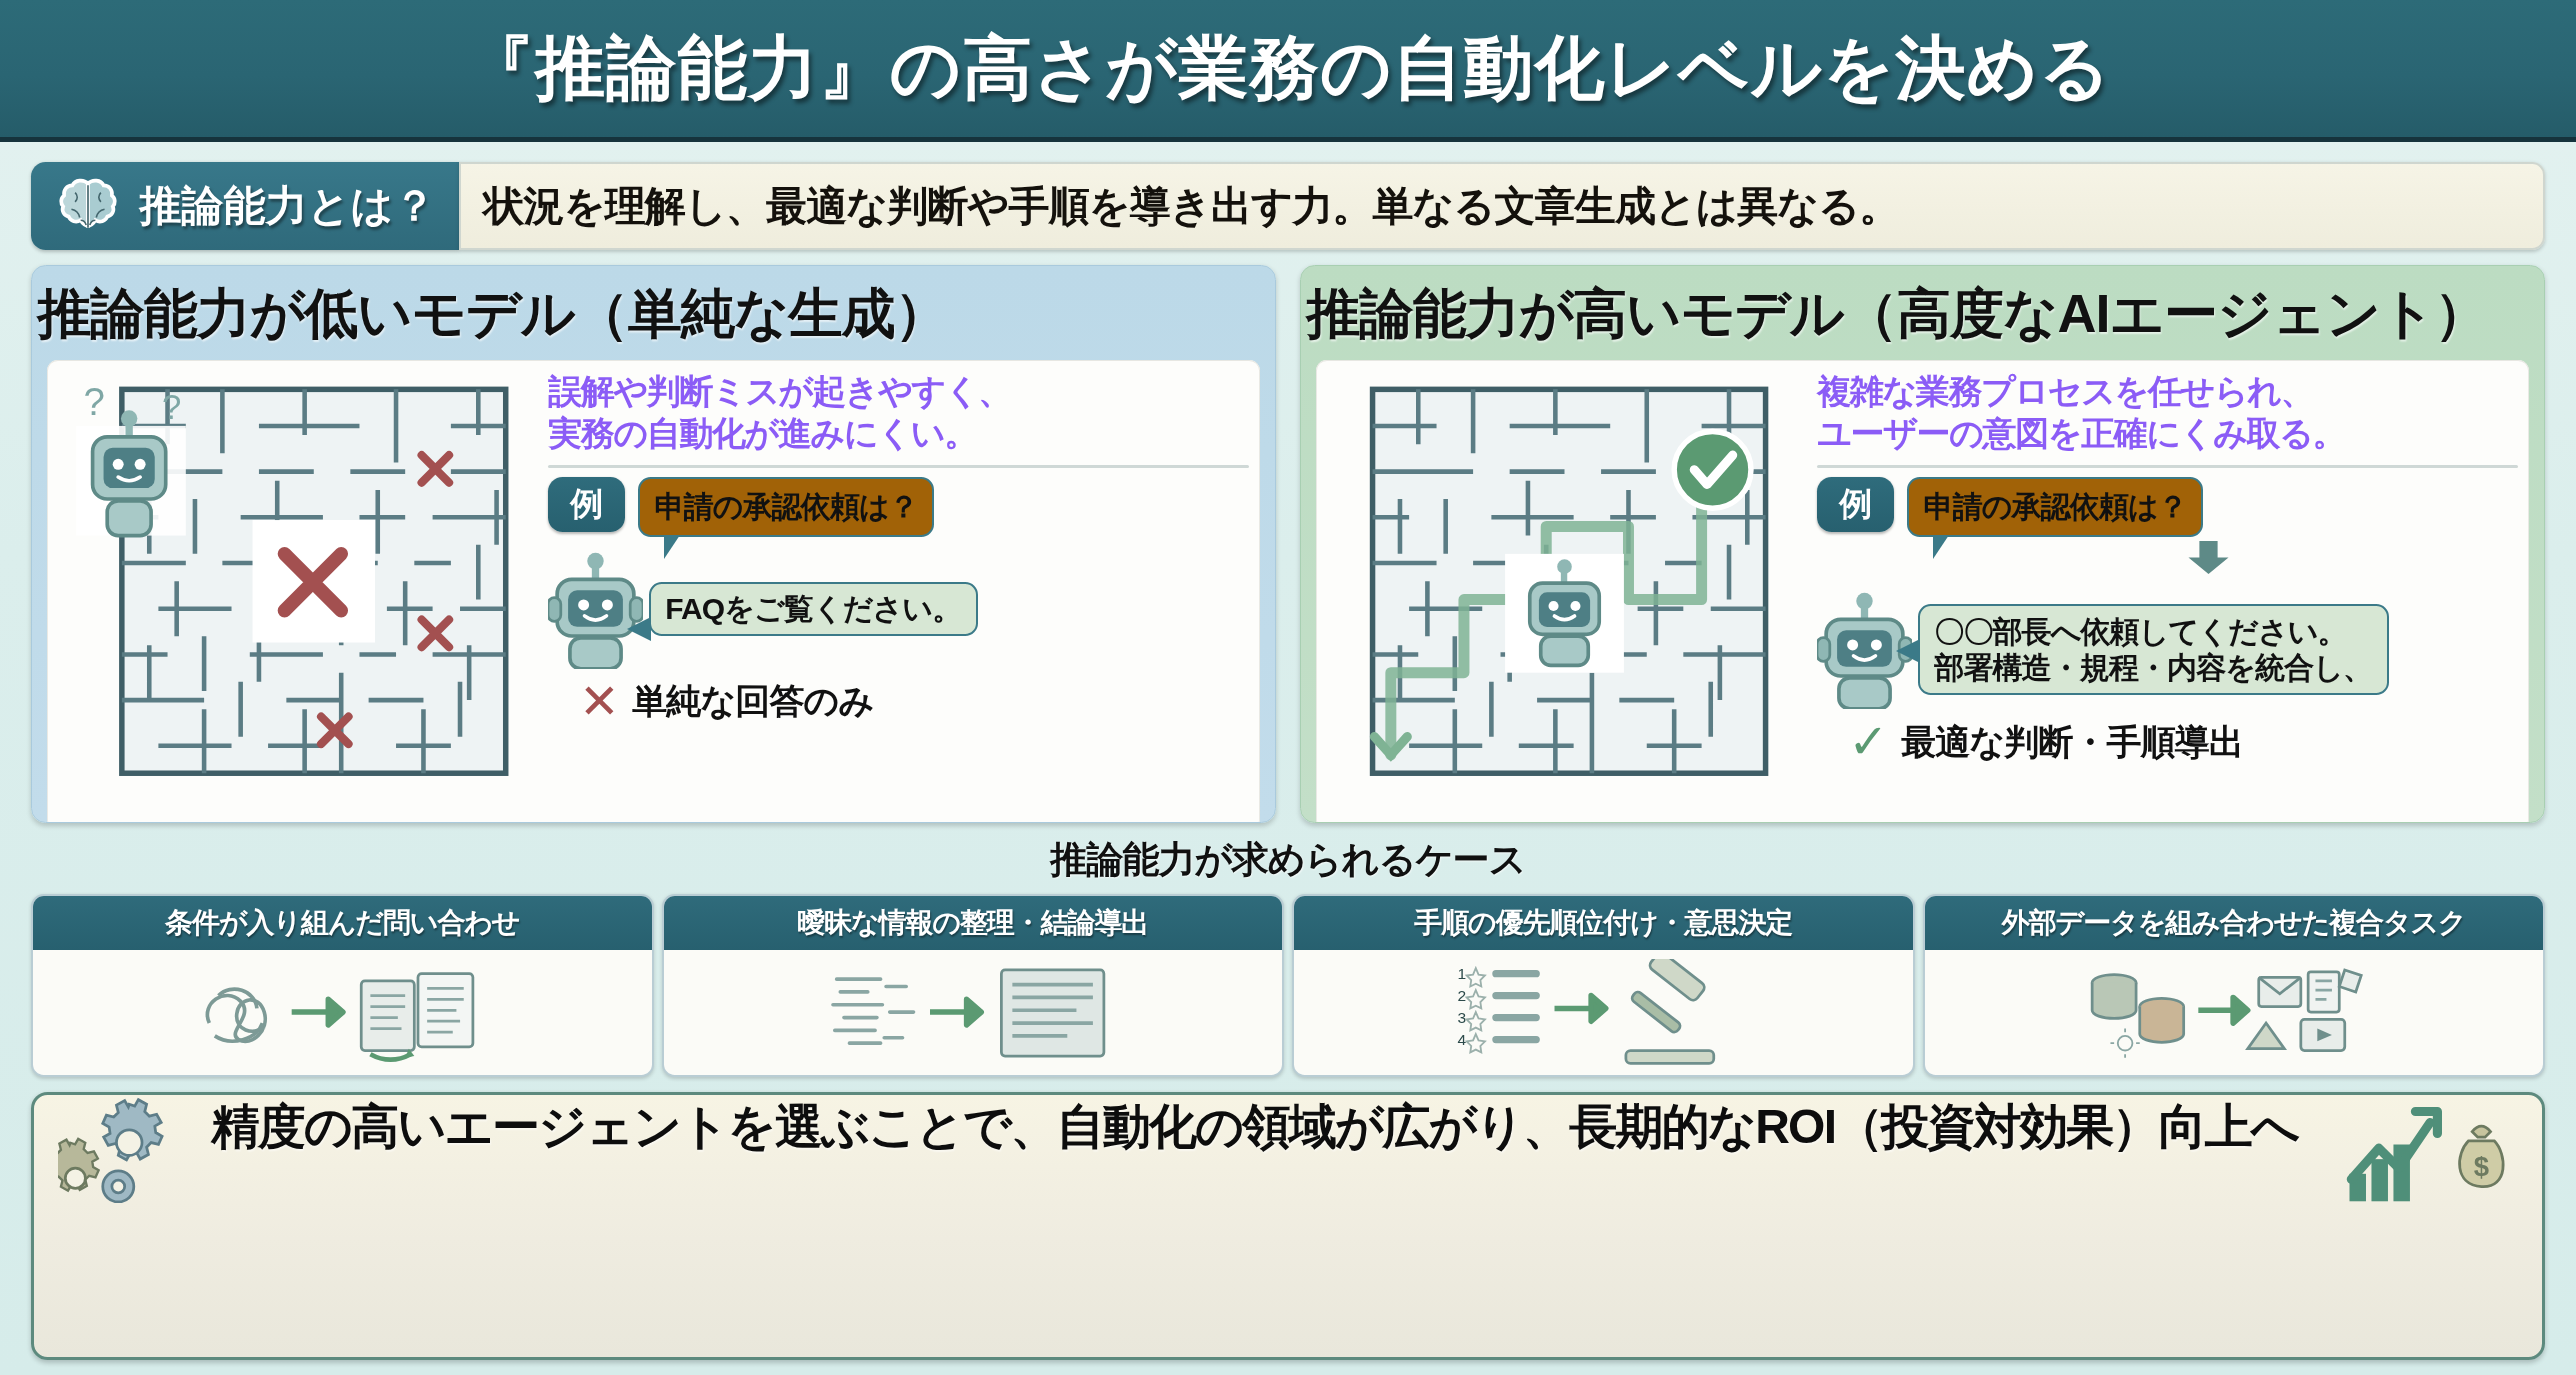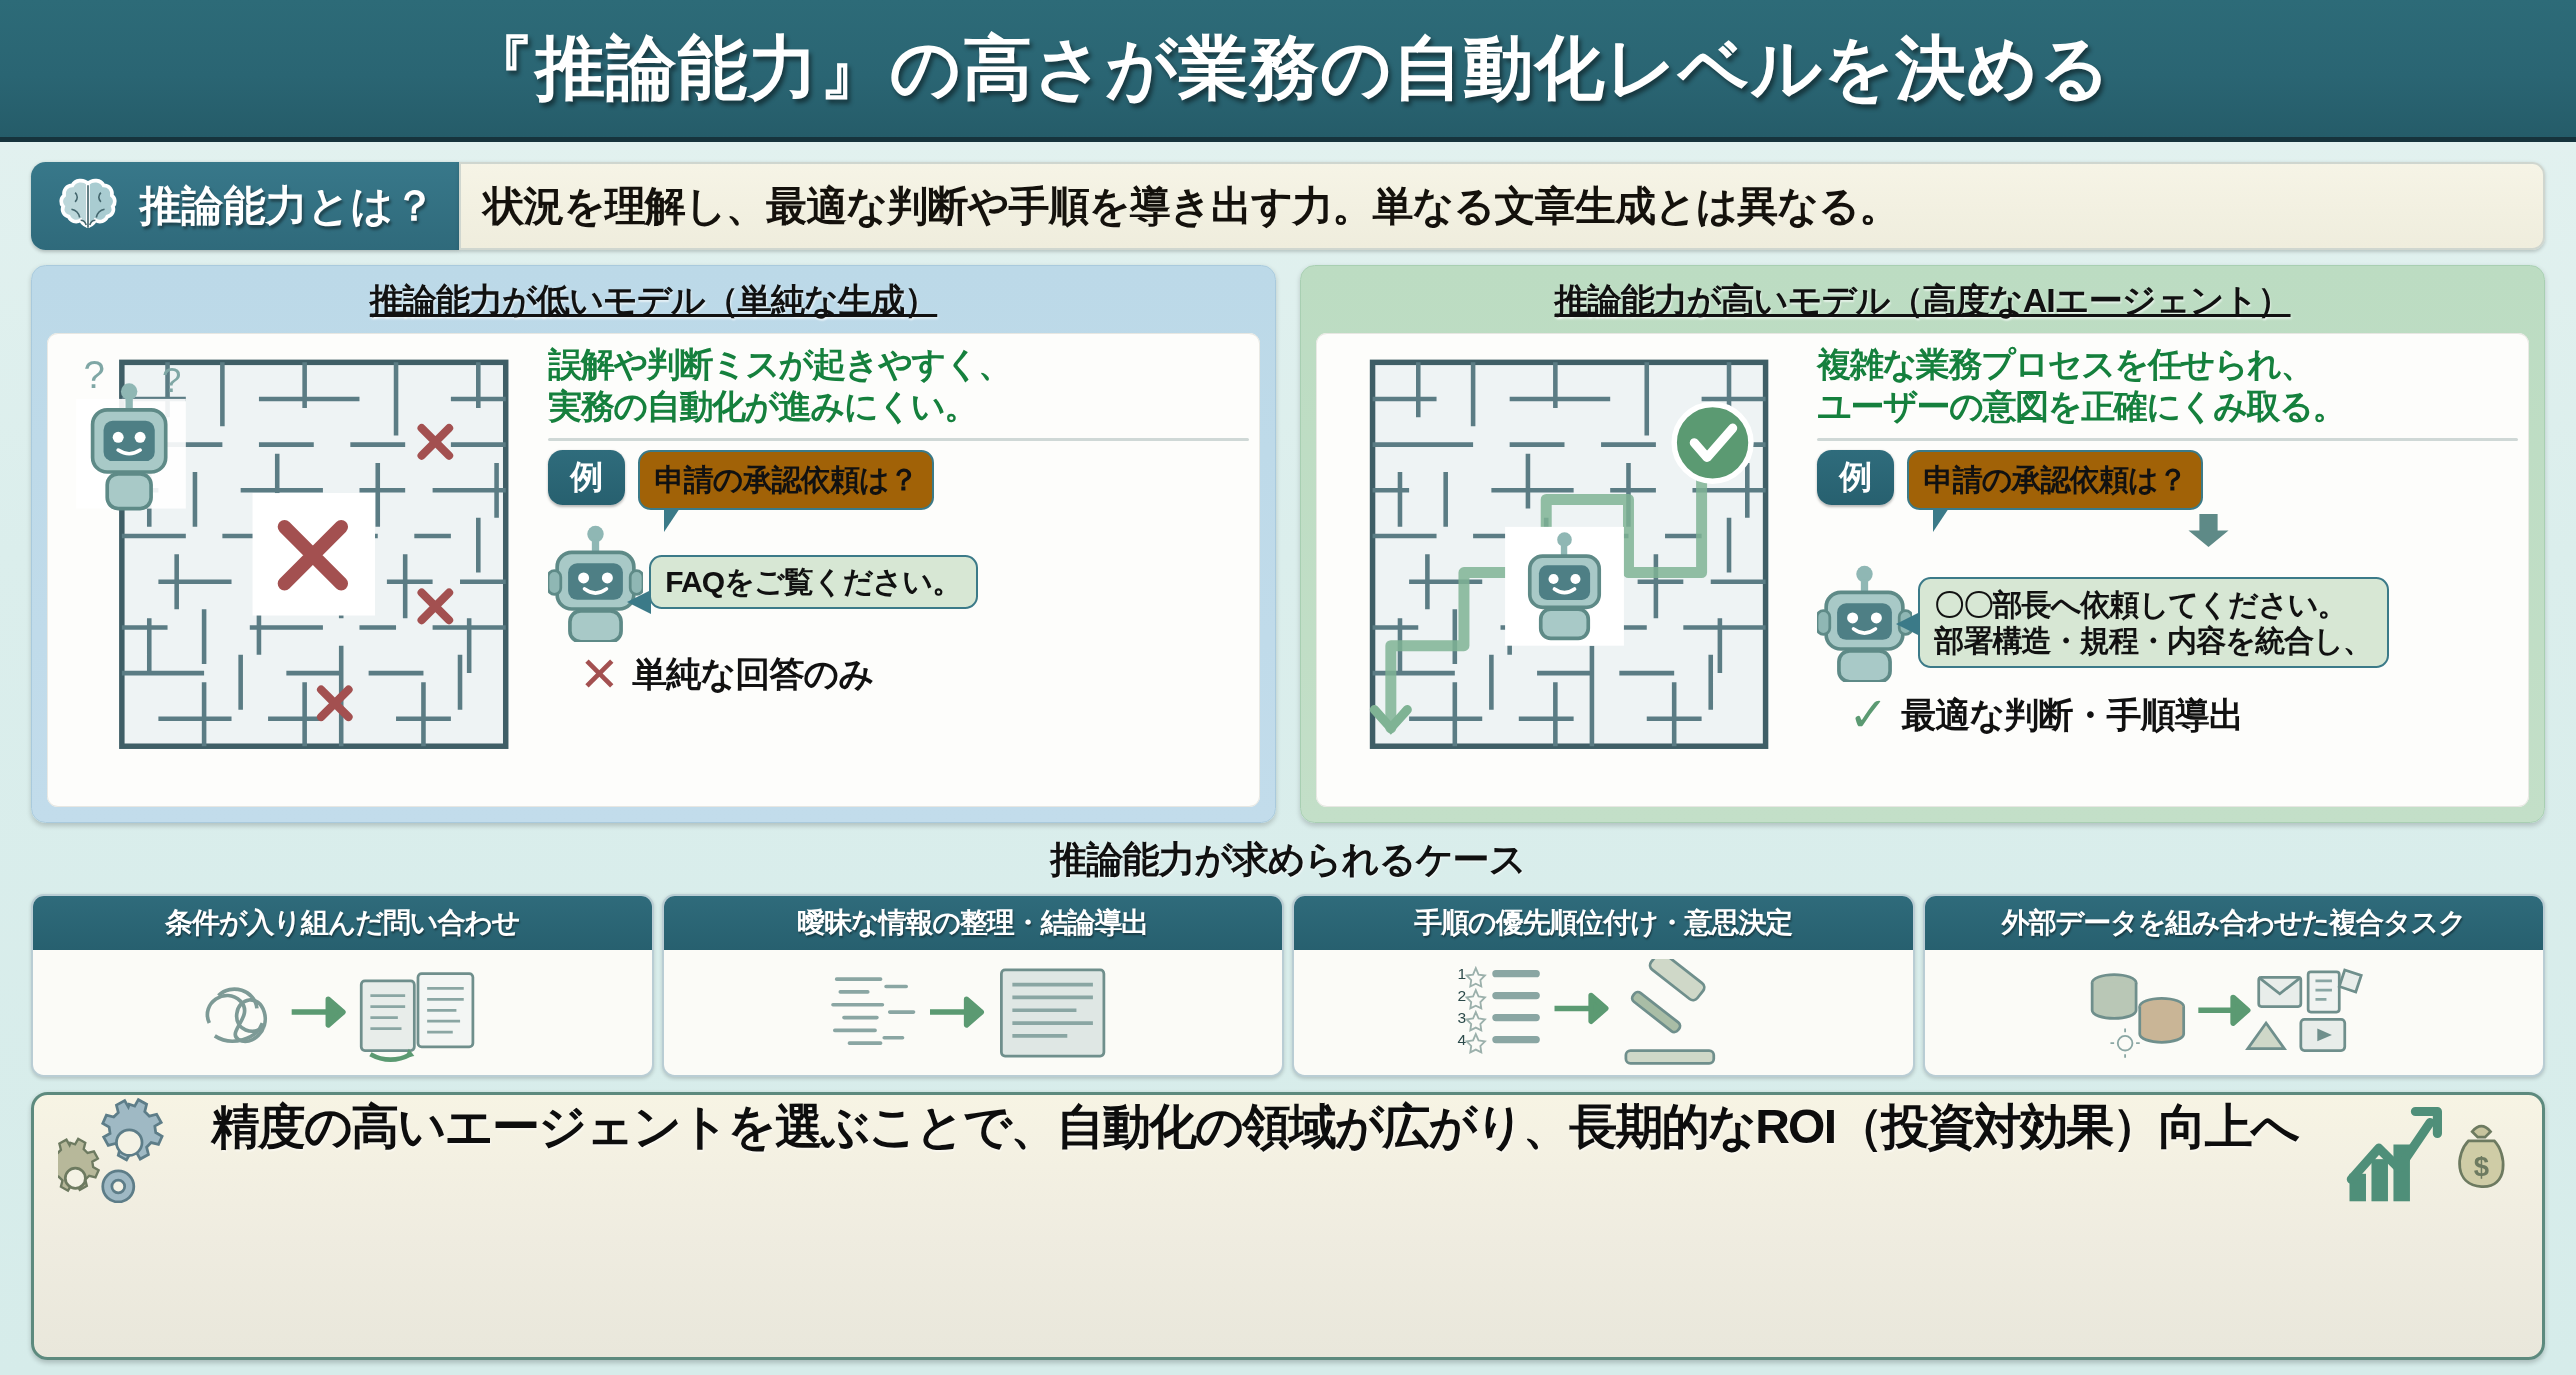--- a/index.html
+++ b/index.html
@@ -74,36 +74,35 @@
   }
   .panel{
     flex:1 1 0;border-radius:14.6px;
     display:flex;flex-direction:column;
     box-shadow:0 2.7px 5.5px rgba(0,0,0,.18);
     overflow:hidden;
   }
   .panel.low{background:linear-gradient(180deg,#bcd9e8 0%,#c2dceb 100%);border:1.8px solid #a9cadd;}
   .panel.high{background:linear-gradient(180deg,#bcdcc2 0%,#c3dfc8 100%);border:1.8px solid #a8cfb2;}
   .panel-title{
-    text-align:center;font-size:34px;font-weight:bold;color:#111;
+    font-size:54px;font-weight:bold;color:#111;
     padding:12.8px 5.5px 9.1px 5.5px;white-space:nowrap;letter-spacing:-0.9px;
     text-shadow:0.9px 1.8px 1.8px rgba(255,255,255,.6);
-    text-decoration:underline;
   }
   .panel-body{
     flex:1 1 auto;margin:0 14.6px 14.6px 14.6px;
     background:#fdfdfb;border-radius:11px;
     display:flex;padding:11px;gap:9.1px;
     box-shadow:inset 0 0 0 0.9px #e7e7e2;
   }
   .maze-wrap{flex:0 0 476px;display:flex;align-items:flex-start;justify-content:center;position:relative;}
   .maze-wrap svg{width:457px;height:448px;}
   .panel-right{flex:1 1 auto;display:flex;flex-direction:column;padding-left:5.5px;}
   .panel-lead{
-    font-size:34px;font-weight:bold;color:#15803d;line-height:1.22;
+    font-size:34px;font-weight:bold;color:#8b5cf6;line-height:1.22;
     letter-spacing:-1.4px;
   }
   .divider{height:2.7px;background:#cfd8d6;margin:11px 0 9.1px 0;border-radius:1.8px;}
 
   .ex-row{display:flex;align-items:flex-start;gap:12.8px;}
   .ex-badge{
     flex:0 0 auto;width:77px;height:55px;border-radius:14.6px;
     background:linear-gradient(180deg,#2f6c7c 0%,#27606f 100%);
     color:#fff;font-size:33px;font-weight:bold;
     display:flex;align-items:center;justify-content:center;

